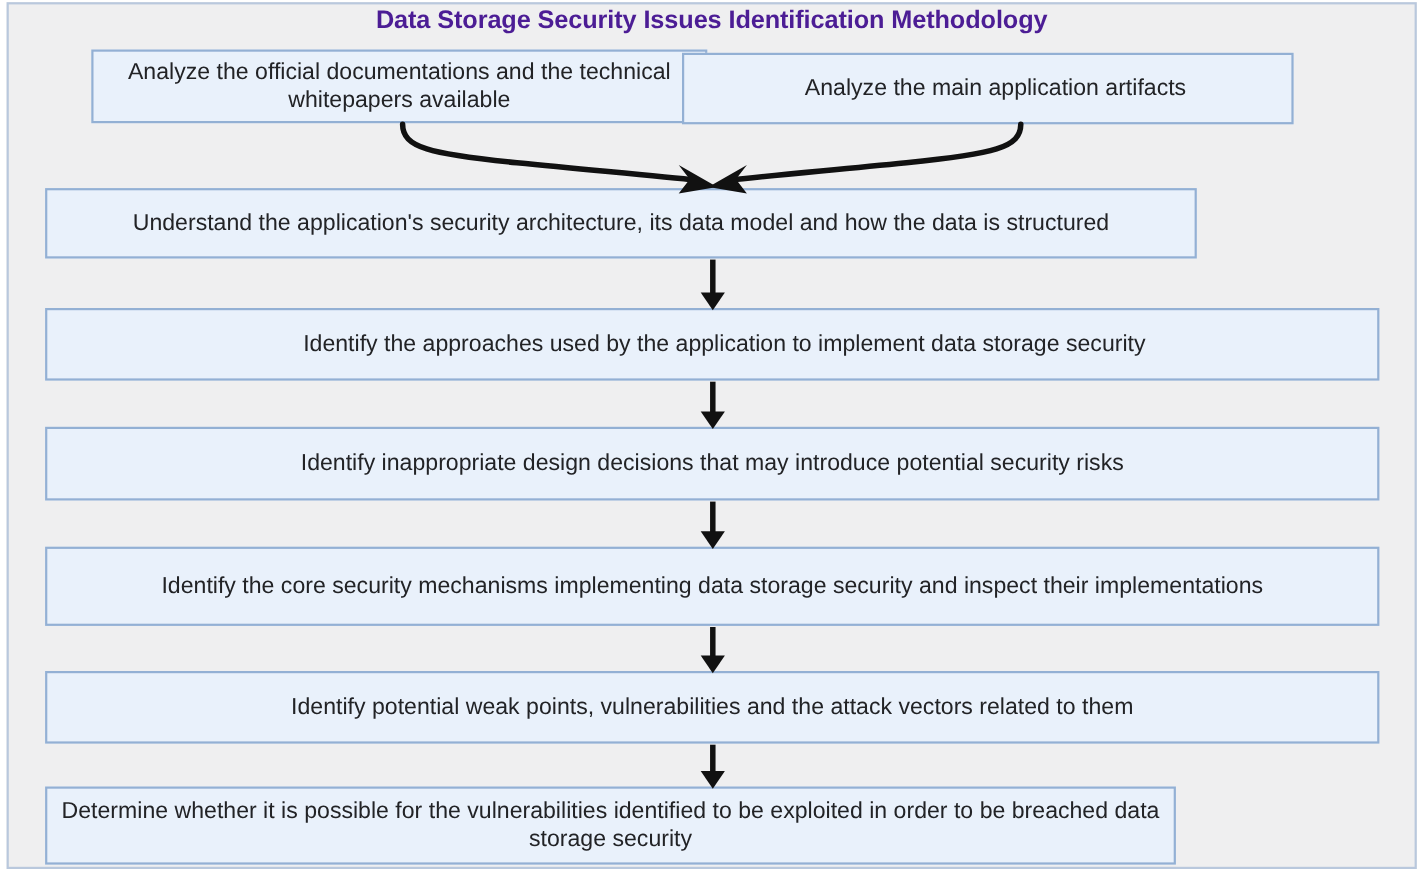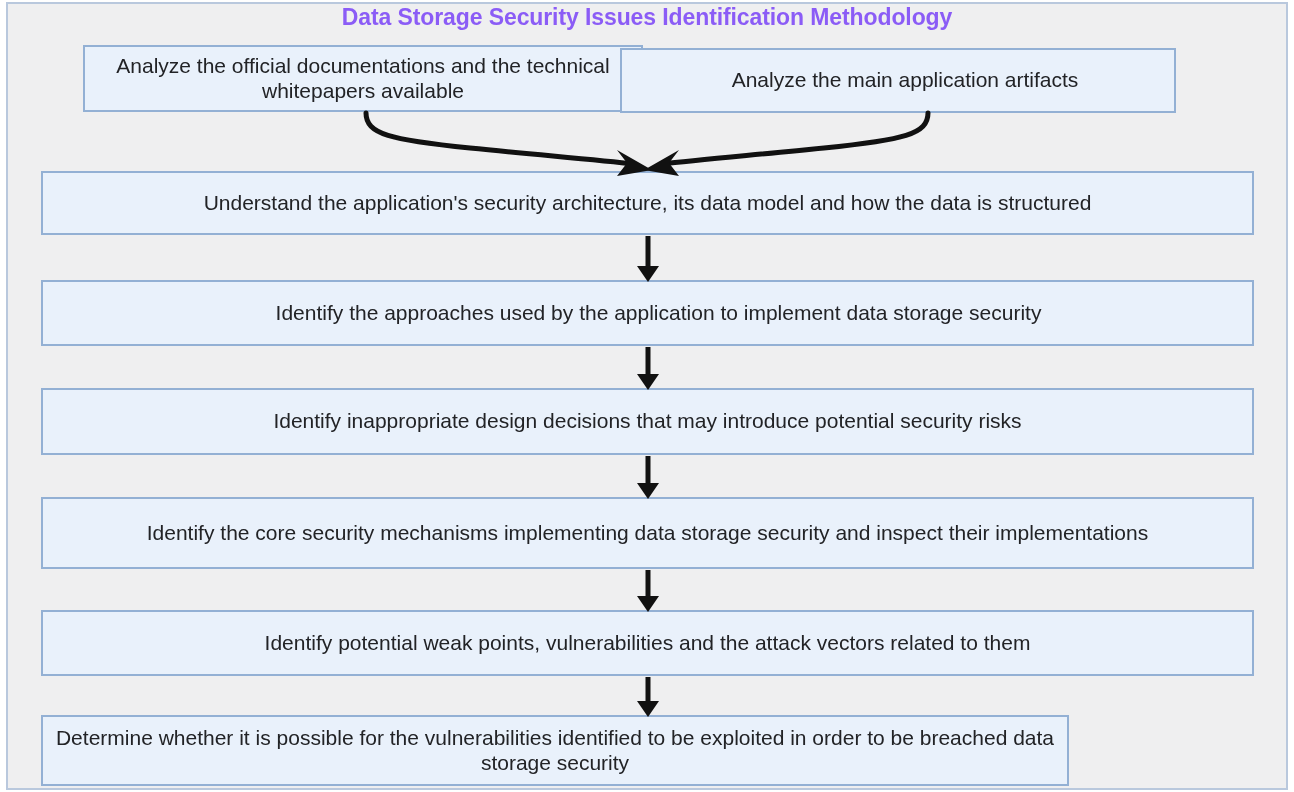--- a/index.html
+++ b/index.html
@@ -30,21 +30,21 @@
   }
   
   #diagram-title {
     position: absolute;
     left: 0;
     top: 4px;
     width: 1294px;
     text-align: center;
     font-size: 23px;
     font-weight: bold;
-    color: #8b5cf6;
+    color: #4c1d95;
     letter-spacing: -0.1px;
   }
   
   .proc-box {
     position: absolute;
     background: #e9f1fb;
     border: 2px solid #93b0d4;
     box-sizing: border-box;
     display: flex;
     align-items: center;
@@ -70,21 +70,21 @@
     left: 620px;
     top: 48px;
     width: 556px;
     height: 65px;
     padding-left: 24px;
   }
   
   #box-understand {
     left: 41px;
     top: 171px;
-    width: 1213px;
+    width: 1047px;
     height: 64px;
   }
   #box-approaches {
     left: 41px;
     top: 280px;
     width: 1213px;
     height: 66px;
     padding-left: 32px;
   }
   #box-design {

